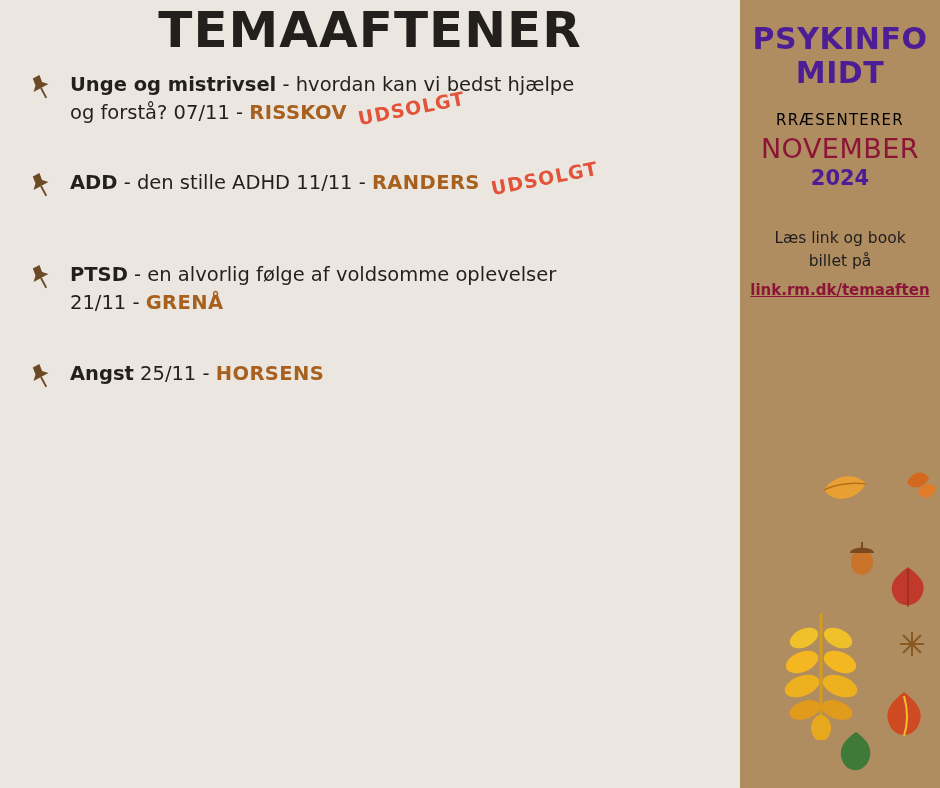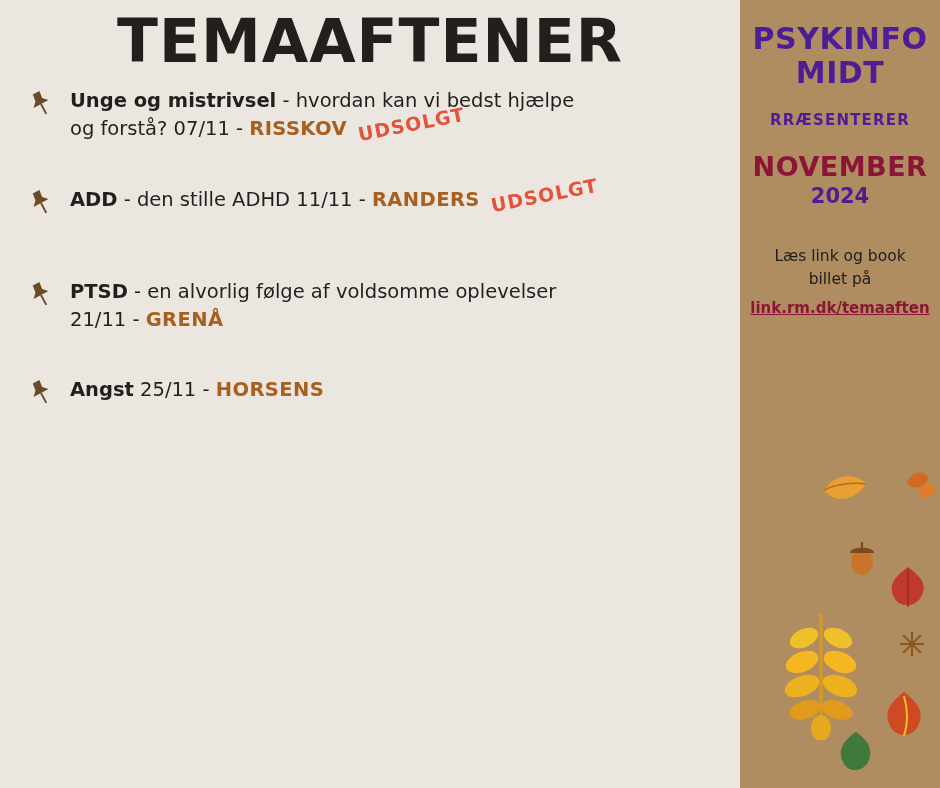--- a/index.html
+++ b/index.html
@@ -24,25 +24,25 @@
   .main {
     position: relative;
     width: 740px;
     height: 788px;
     background: #ebe7e0;
     box-sizing: border-box;
   }
   .title {
     font-family: "DejaVu Sans", sans-serif;
     font-weight: bold;
-    font-size: 60px;
+    font-size: 50px;
     letter-spacing: 1px;
     color: #231f1c;
     text-align: center;
-    padding-top: 10px;
+    padding-top: 4px;
     line-height: 1.05;
   }
   .events {
     margin-top: 14px;
     padding-left: 26px;
     padding-right: 20px;
   }
   .event {
     position: relative;
     padding-left: 44px;
@@ -102,27 +102,27 @@
     font-weight: bold;
     font-size: 30px;
     color: #4c1d95;
     line-height: 1.12;
     letter-spacing: 0.5px;
     margin-top: 8px;
   }
   .presents {
     margin-top: 22px;
     font-size: 15px;
-    font-weight: bold;
-    color: #4c1d95;
+    font-weight: normal;
+    color: #000000;
     letter-spacing: 1.2px;
   }
   .month {
-    margin-top: 22px;
-    font-weight: bold;
+    margin-top: 4px;
+    font-weight: normal;
     font-size: 27px;
     color: #8c1436;
     line-height: 1.2;
     letter-spacing: 0.5px;
   }
   .year {
     font-weight: bold;
     font-size: 21px;
     color: #4c1d95;
     line-height: 1.2;

